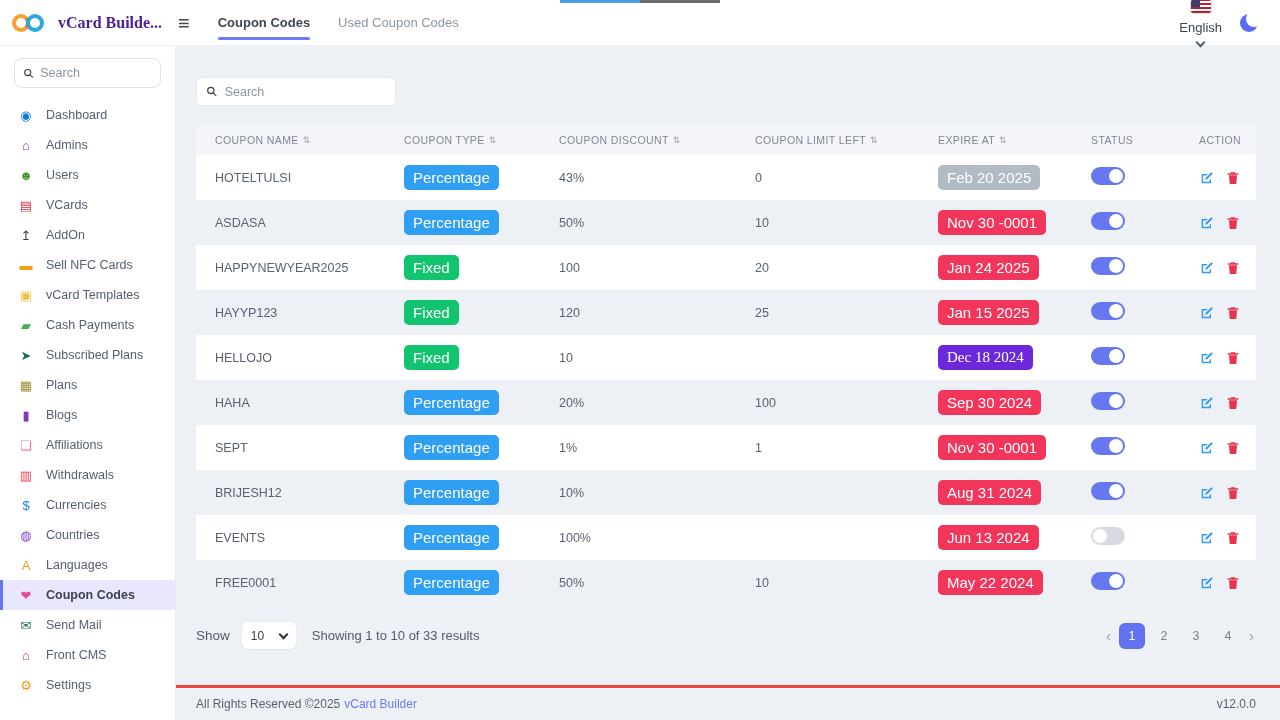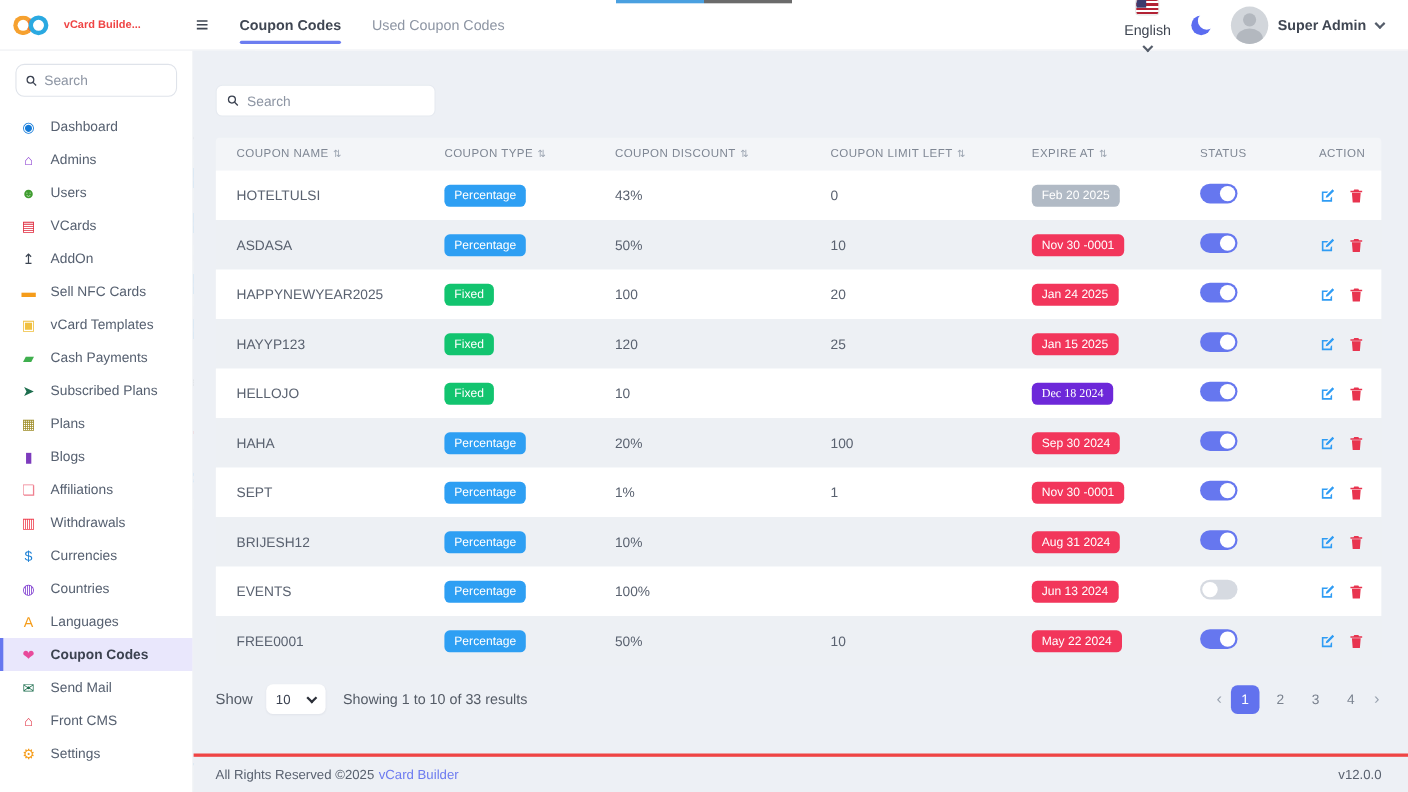--- a/index.html
+++ b/index.html
@@ -7,21 +7,21 @@
     font-family:"Liberation Sans", sans-serif; background:#edf0f5; color:#3a4150; }
 
   
   .topbar { position:fixed; top:0; left:0; width:1280px; height:46px; background:#fff;
     display:flex; align-items:center; z-index:10; border-bottom:1px solid #eef0f4; }
   .brand { width:176px; display:flex; align-items:center; padding-left:12px; gap:8px; }
   .logo { position:relative; width:38px; height:22px; flex:0 0 auto; }
   .logo .ring { position:absolute; top:2px; width:18px; height:18px; border-radius:50%; }
   .logo .ring.o { left:0; border:4px solid #f6a12f; border-right-color:#f07c2a; }
   .logo .ring.b { left:14px; border:4px solid #2aa9e1; }
-  .brand-title { font-size:10px; font-weight:bold; color:#ef4444; white-space:nowrap; }
+  .brand-title { font-size:16px; font-weight:bold; color:#4c1d95; white-space:nowrap;font-family:Liberation Serif, serif; }
   .hamburger { font-size:20px; color:#3f4652; margin-left:2px; cursor:pointer; line-height:1; }
 
   .top-tabs { display:flex; gap:28px; margin-left:28px; height:46px; align-items:center; }
   .tab { font-size:13px; color:#8d95a3; cursor:pointer; position:relative; height:46px;
     display:flex; align-items:center; }
   .tab.active { color:#3f4652; font-weight:bold; }
   .tab.active::after { content:""; position:absolute; left:0; right:0; bottom:6px;
     height:3px; border-radius:2px; background:#6c7df0; }
 
   .loadbar { position:fixed; top:0; left:560px; width:160px; height:3px; z-index:20; display:flex; }
@@ -76,21 +76,21 @@
     border:none; border-radius:6px; cursor:pointer; font-family:"Liberation Sans", sans-serif; }
 
   .table { margin:19px 24px 0 20px; border-radius:4px; overflow:hidden; }
   .t-head, .t-row { display:grid; grid-template-columns:189px 155px 196px 183px 153px 108px 1fr;
     align-items:center; padding-left:19px; }
   .t-head { height:30px; background:#f3f5f8; }
   .th { font-size:10.5px; color:#7f8794; letter-spacing:.4px; display:flex; align-items:center; gap:4px; }
   .sort { font-size:9px; color:#9aa3b0; }
   .t-row { height:45px; background:#fff; font-size:12.5px; color:#5a6270; }
   .t-row.alt { background:#edf0f4; }
-  .badge { display:inline-block; padding:4px 9px; border-radius:5px; color:#fff; font-size:11px; }
+  .badge { display:inline-block; padding:4px 9px; border-radius:5px; color:#fff; font-size:15px; }
   .toggle { width:34px; height:18px; border-radius:9px; position:relative; cursor:pointer; display:inline-block; }
   .toggle .knob { position:absolute; top:2px; width:14px; height:14px; border-radius:50%; background:#fff; }
   .toggle.on .knob { right:2px; }
   .toggle.off .knob { left:2px; }
   .actions { display:flex; gap:10px; align-items:center; }
   .icon-btn { width:16px; height:16px; cursor:pointer; display:inline-flex; }
   .icon-btn svg { width:16px; height:16px; }
 
   .pag-row { display:flex; align-items:center; margin:17px 24px 0 20px; }
   .show-label { font-size:13.5px; color:#545b66; }
@@ -132,25 +132,20 @@
     <span class="tab active">Coupon Codes</span>
     <span class="tab">Used Coupon Codes</span>
   </nav>
   <div class="top-right">
     <div class="lang">
       <span class="flag"></span>
       <span class="lang-label">English</span>
       <span class="chev"></span>
     </div>
     <span class="moon"></span>
-    <div class="userbox">
-      <span class="avatar"></span>
-      <span class="user-label">Super Admin</span>
-      <span class="chev"></span>
-    </div>
   </div>
 </header>
 
 <aside class="sidebar">
   <div class="side-search">
     <svg width="13" height="13" viewBox="0 0 24 24">
       <circle cx="10" cy="10" r="6.5" fill="none" stroke="#3a4150" stroke-width="2.4"></circle>
       <line x1="15" y1="15" x2="21" y2="21" stroke="#3a4150" stroke-width="2.4"></line>
     </svg>
     <input type="text" placeholder="Search" style="">

